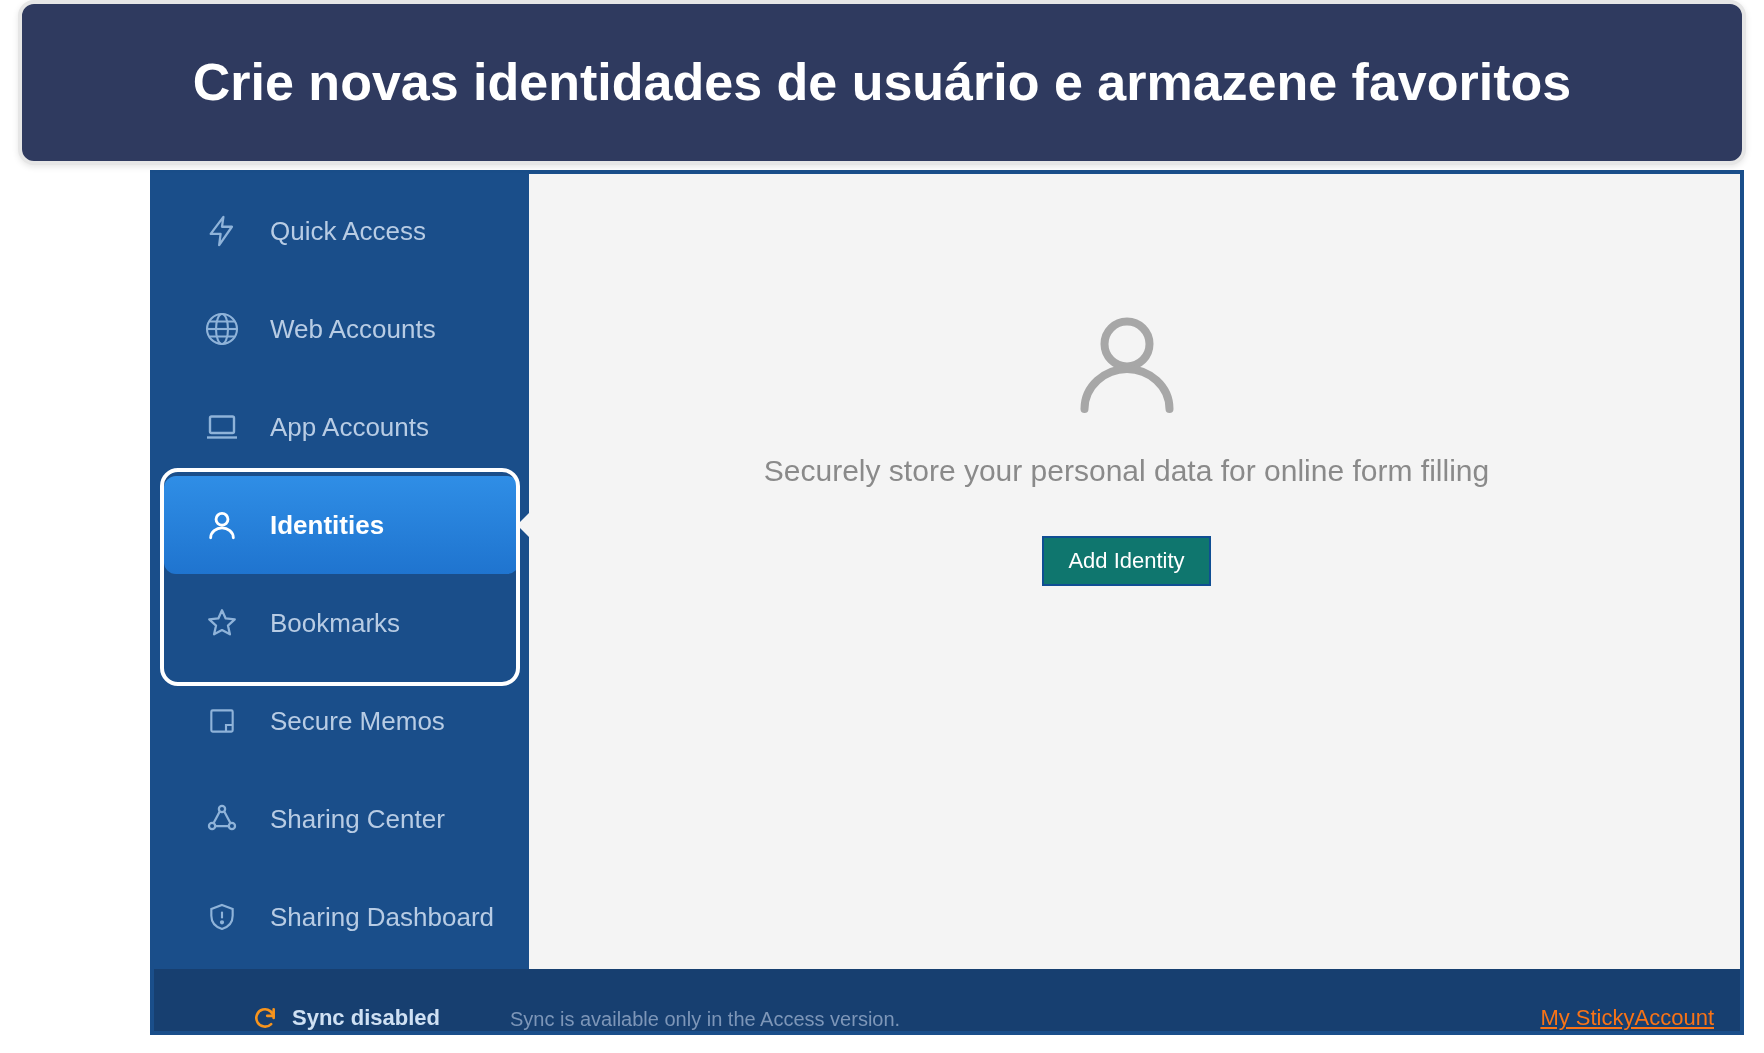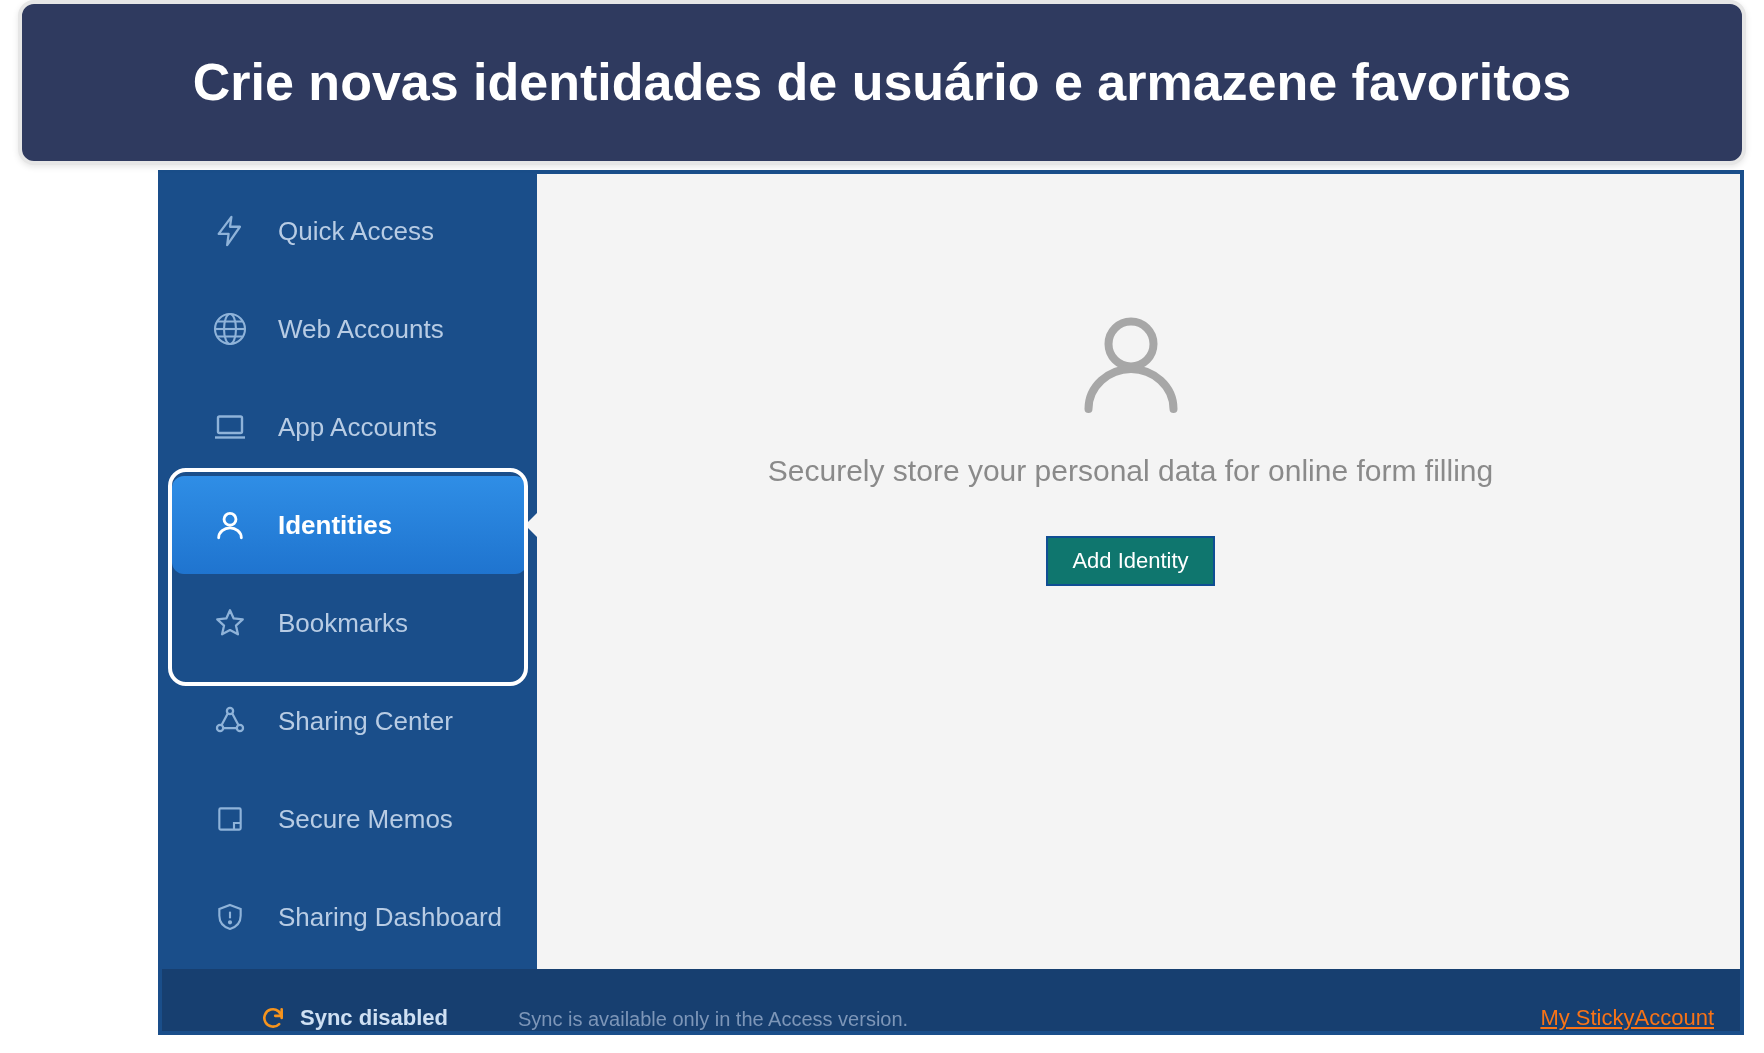--- a/index.html
+++ b/index.html
@@ -29,21 +29,20 @@
 
   
   .app {
     position: absolute;
     left: 150px; right: 20px; top: 170px; bottom: 18px;
     border: 4px solid #1a4e8a;
     background: #f4f4f4;
     display: flex;
     flex-direction: column;
     overflow: hidden;
-    margin-left: 8px;
   }
   .app-body {
     flex: 1;
     display: flex;
     min-height: 0;
   }
   .sidebar {
     width: 375px;
     background: #1a4e8a;
     position: relative;
@@ -201,38 +200,38 @@
           <span class="icon">
             <svg viewBox="0 0 24 24" width="34" height="34" fill="none" stroke="currentColor" stroke-width="1.6" stroke-linejoin="round">
                 <path d="M12 3l2.6 5.8 6.4.6-4.8 4.4 1.4 6.2L12 17l-5.6 3 1.4-6.2L3 9.4l6.4-.6z"></path>
               </svg>
           </span>
           <span>Bookmarks</span>
         </div>
 
         <div class="nav-item">
           <span class="icon">
+            <svg viewBox="0 0 24 24" width="32" height="32" fill="none" stroke="currentColor" stroke-width="1.6">
+                <rect x="4" y="4" width="16" height="16" rx="1"></rect>
+                <path d="M15 20v-5h5"></path>
+              </svg>
+          </span>
+          <span>Secure Memos</span>
+        </div>
+
+        <div class="nav-item">
+          <span class="icon">
             <svg viewBox="0 0 24 24" width="34" height="34" fill="none" stroke="currentColor" stroke-width="1.6">
                 <circle cx="12" cy="5" r="2.2"></circle>
                 <circle cx="5" cy="17" r="2.2"></circle>
                 <circle cx="19" cy="17" r="2.2"></circle>
                 <path d="M10.5 6.5 L6 15 M13.5 6.5 L18 15 M7 17h10"></path>
               </svg>
           </span>
           <span>Sharing Center</span>
-        </div>
-
-        <div class="nav-item">
-          <span class="icon">
-            <svg viewBox="0 0 24 24" width="32" height="32" fill="none" stroke="currentColor" stroke-width="1.6">
-                <rect x="4" y="4" width="16" height="16" rx="1"></rect>
-                <path d="M15 20v-5h5"></path>
-              </svg>
-          </span>
-          <span>Secure Memos</span>
         </div>
 
         <div class="nav-item">
           <span class="icon">
             <svg viewBox="0 0 24 24" width="32" height="32" fill="none" stroke="currentColor" stroke-width="1.6">
                 <path d="M12 3l8 3v5c0 5-3.5 8.5-8 10-4.5-1.5-8-5-8-10V6z"></path>
                 <line x1="12" y1="8" x2="12" y2="13"></line>
                 <circle cx="12" cy="16" r="0.8" fill="currentColor"></circle>
               </svg>
           </span>

